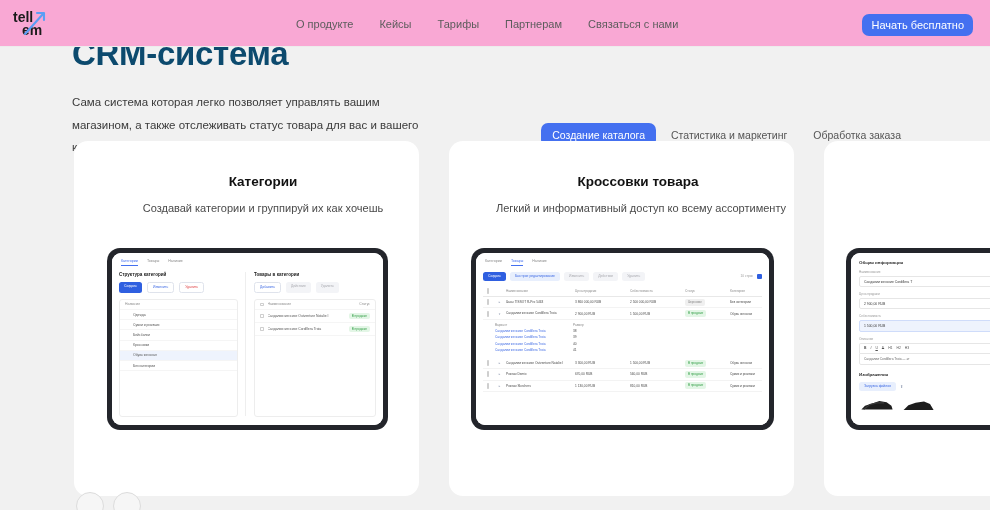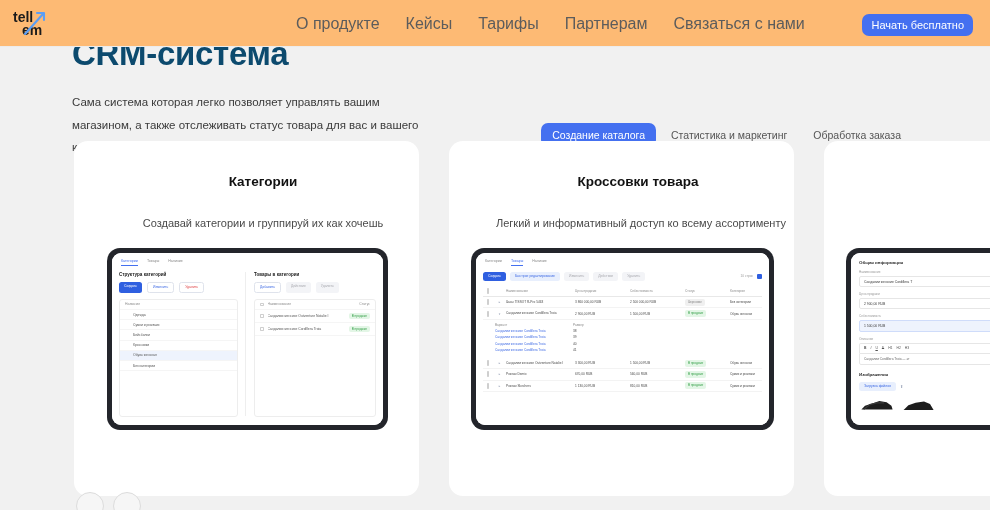--- a/index.html
+++ b/index.html
@@ -41,21 +41,21 @@
     color: #3a3a3a;
     max-width: 360px;
   }
 
   
   .header {
     position: absolute;
     left: 0; top: 0;
     width: 990px;
     height: 47px;
-    background: #fdba74;
+    background: #f9a8d4;
     border-bottom: 1px solid #ececec;
     display: flex;
     align-items: center;
     z-index: 50;
   }
   .logo {
     position: absolute;
     left: 12px;
     top: 8px;
     width: 56px;
@@ -66,21 +66,21 @@
   .nav {
     position: absolute;
     left: 296px;
     top: 0;
     height: 47px;
     display: flex;
     align-items: center;
     gap: 26px;
   }
   .nav-item {
-    font-size: 16px;
+    font-size: 11px;
     color: #5c5c5c;
     white-space: nowrap;
     cursor: pointer;
   }
 
   .cta {
     position: absolute;
     right: 17px;
     top: 14px;
     background: #4470f0;
@@ -142,21 +142,21 @@
     text-align: center;
     font-size: 13.5px;
     font-weight: 700;
     color: #111;
     margin-top: 33px;
   }
   .card-sub {
     text-align: center;
     font-size: 11px;
     color: #4a4a4a;
-    margin-top: 28px;
+    margin-top: 13px;
     padding: 0 14px;
     white-space: nowrap;
   }
 
   
   .tablet {
     position: absolute;
     left: 33px;
     top: 107px;
     width: 281px;

